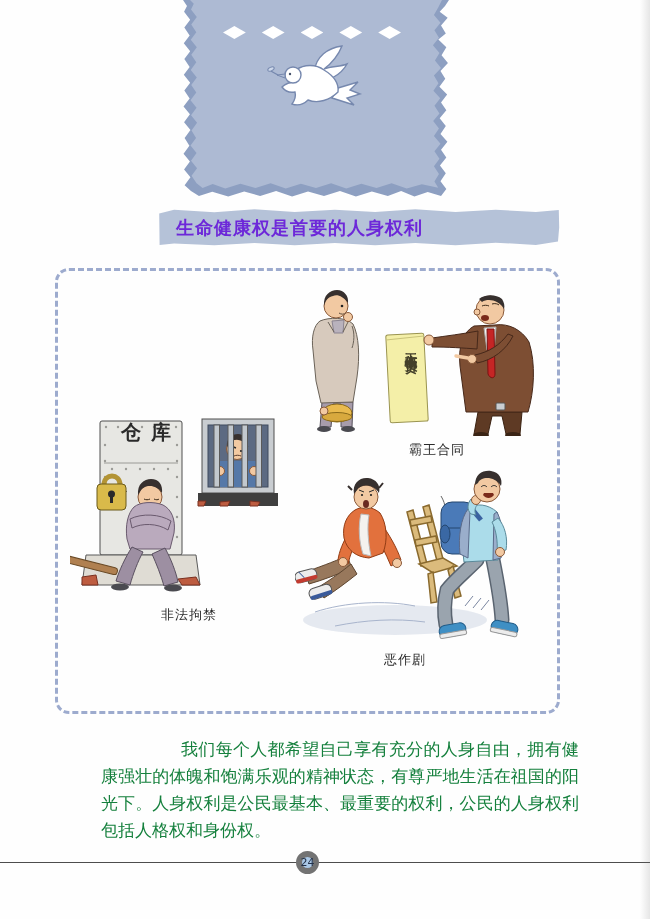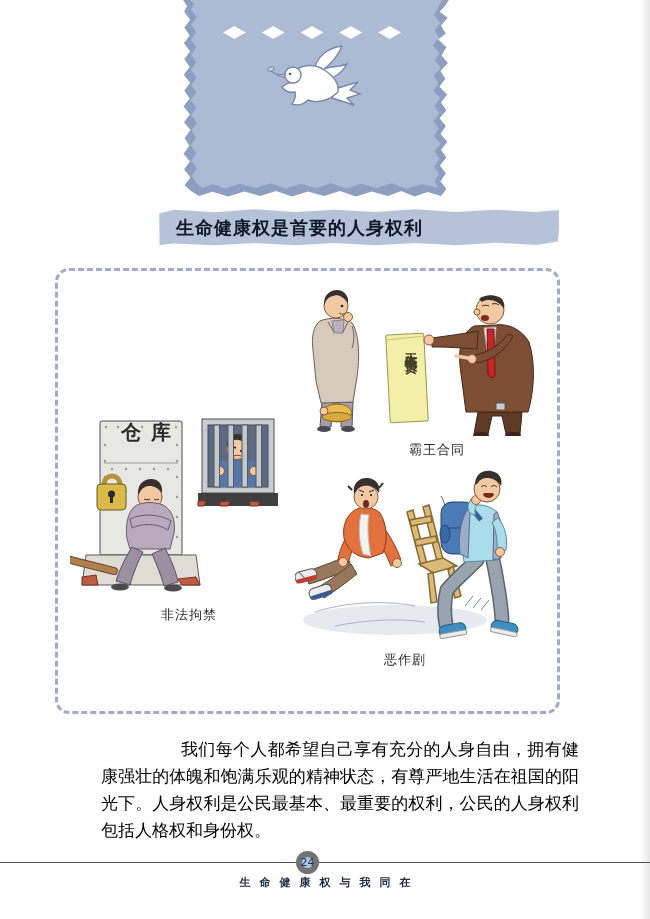--- a/index.html
+++ b/index.html
@@ -24,21 +24,21 @@
     font-weight:bold;font-size:26px;letter-spacing:1px;color:#141414;
   }
   
   .section-bar{
     position:absolute;left:158px;top:209px;width:402px;height:37px;background:#b5c2d8;
     display:flex;align-items:center;border-radius:2px;
     clip-path:polygon(0.3% 12%,4% 2%,14% 9%,24% 1%,34% 8%,44% 2%,54% 8%,64% 1%,74% 8%,84% 2%,94% 8%,99.7% 3%,99.8% 50%,99.5% 88%,94% 97%,84% 91%,74% 98%,64% 92%,54% 98%,44% 92%,34% 98%,24% 92%,14% 98%,4% 93%,0.4% 97%);
   }
   .section-bar span{
     font-family:"DejaVu Sans","Liberation Sans",sans-serif;
-    font-weight:bold;font-size:18px;letter-spacing:1px;color:#0f172a;padding-left:18px;
+    font-weight:bold;font-size:18px;letter-spacing:1px;color:#6d28d9;padding-left:18px;
   }
   
   .activity-box{
     position:absolute;left:55px;top:268px;width:505px;height:446px;
     border:3px dashed #9dabce;border-radius:14px;box-sizing:border-box;
   }
   .scene{position:absolute;}
   .caption{
     position:absolute;text-align:right;
     font-family:"DejaVu Sans","Liberation Sans",sans-serif;
@@ -57,21 +57,21 @@
     position:absolute;left:104px;top:682px;display:flex;align-items:center;
   }
   .question-bullet{
     width:11px;height:11px;border:2px solid #7a98c2;border-radius:50%;
     background:#ffffff;margin-right:10px;flex:0 0 auto;
   }
   .question-text{font-size:15px;color:#3c3c3c;letter-spacing:0.5px;}
   
   .body-paragraph{
     position:absolute;left:101px;top:736px;width:478px;
-    font-size:17px;line-height:27px;color:#000000;text-align:justify;
+    font-size:17px;line-height:27px;color:#15803d;text-align:justify;
     text-indent:80px;
   }
   
   .footer-line{position:absolute;left:0;top:862px;width:650px;height:1px;background:#4d4d4d;}
   .page-badge{
     position:absolute;left:296px;top:851px;width:23px;height:23px;border-radius:50%;
     background:#a9c7e6;border:6px solid #737373;box-sizing:border-box;
     display:flex;align-items:center;justify-content:center;
     font-family:"DejaVu Sans","Liberation Sans",sans-serif;
     font-size:11px;color:#23324a;
@@ -315,16 +315,15 @@
       <path d="M188,33 C191,37 196,37 199,33 L198,31 L189,31 Z" fill="#7a2a1a"></path>
     </g>
   </svg>
   <div class="caption" style="left:346px;top:651px;width:80px;">恶作剧</div>
 
 
   <div class="body-paragraph">我们每个人都希望自己享有充分的人身自由，拥有健康强壮的体魄和饱满乐观的精神状态，有尊严地生活在祖国的阳光下。人身权利是公民最基本、最重要的权利，公民的人身权利包括人格权和身份权。</div>
 
   <div class="footer-line"></div>
   <div class="page-badge">24</div>
-  <div class="footer-tagline">生命健康权与我同在</div>
 
   <div class="page-edge"></div>
 </div>
 
 </body></html>

